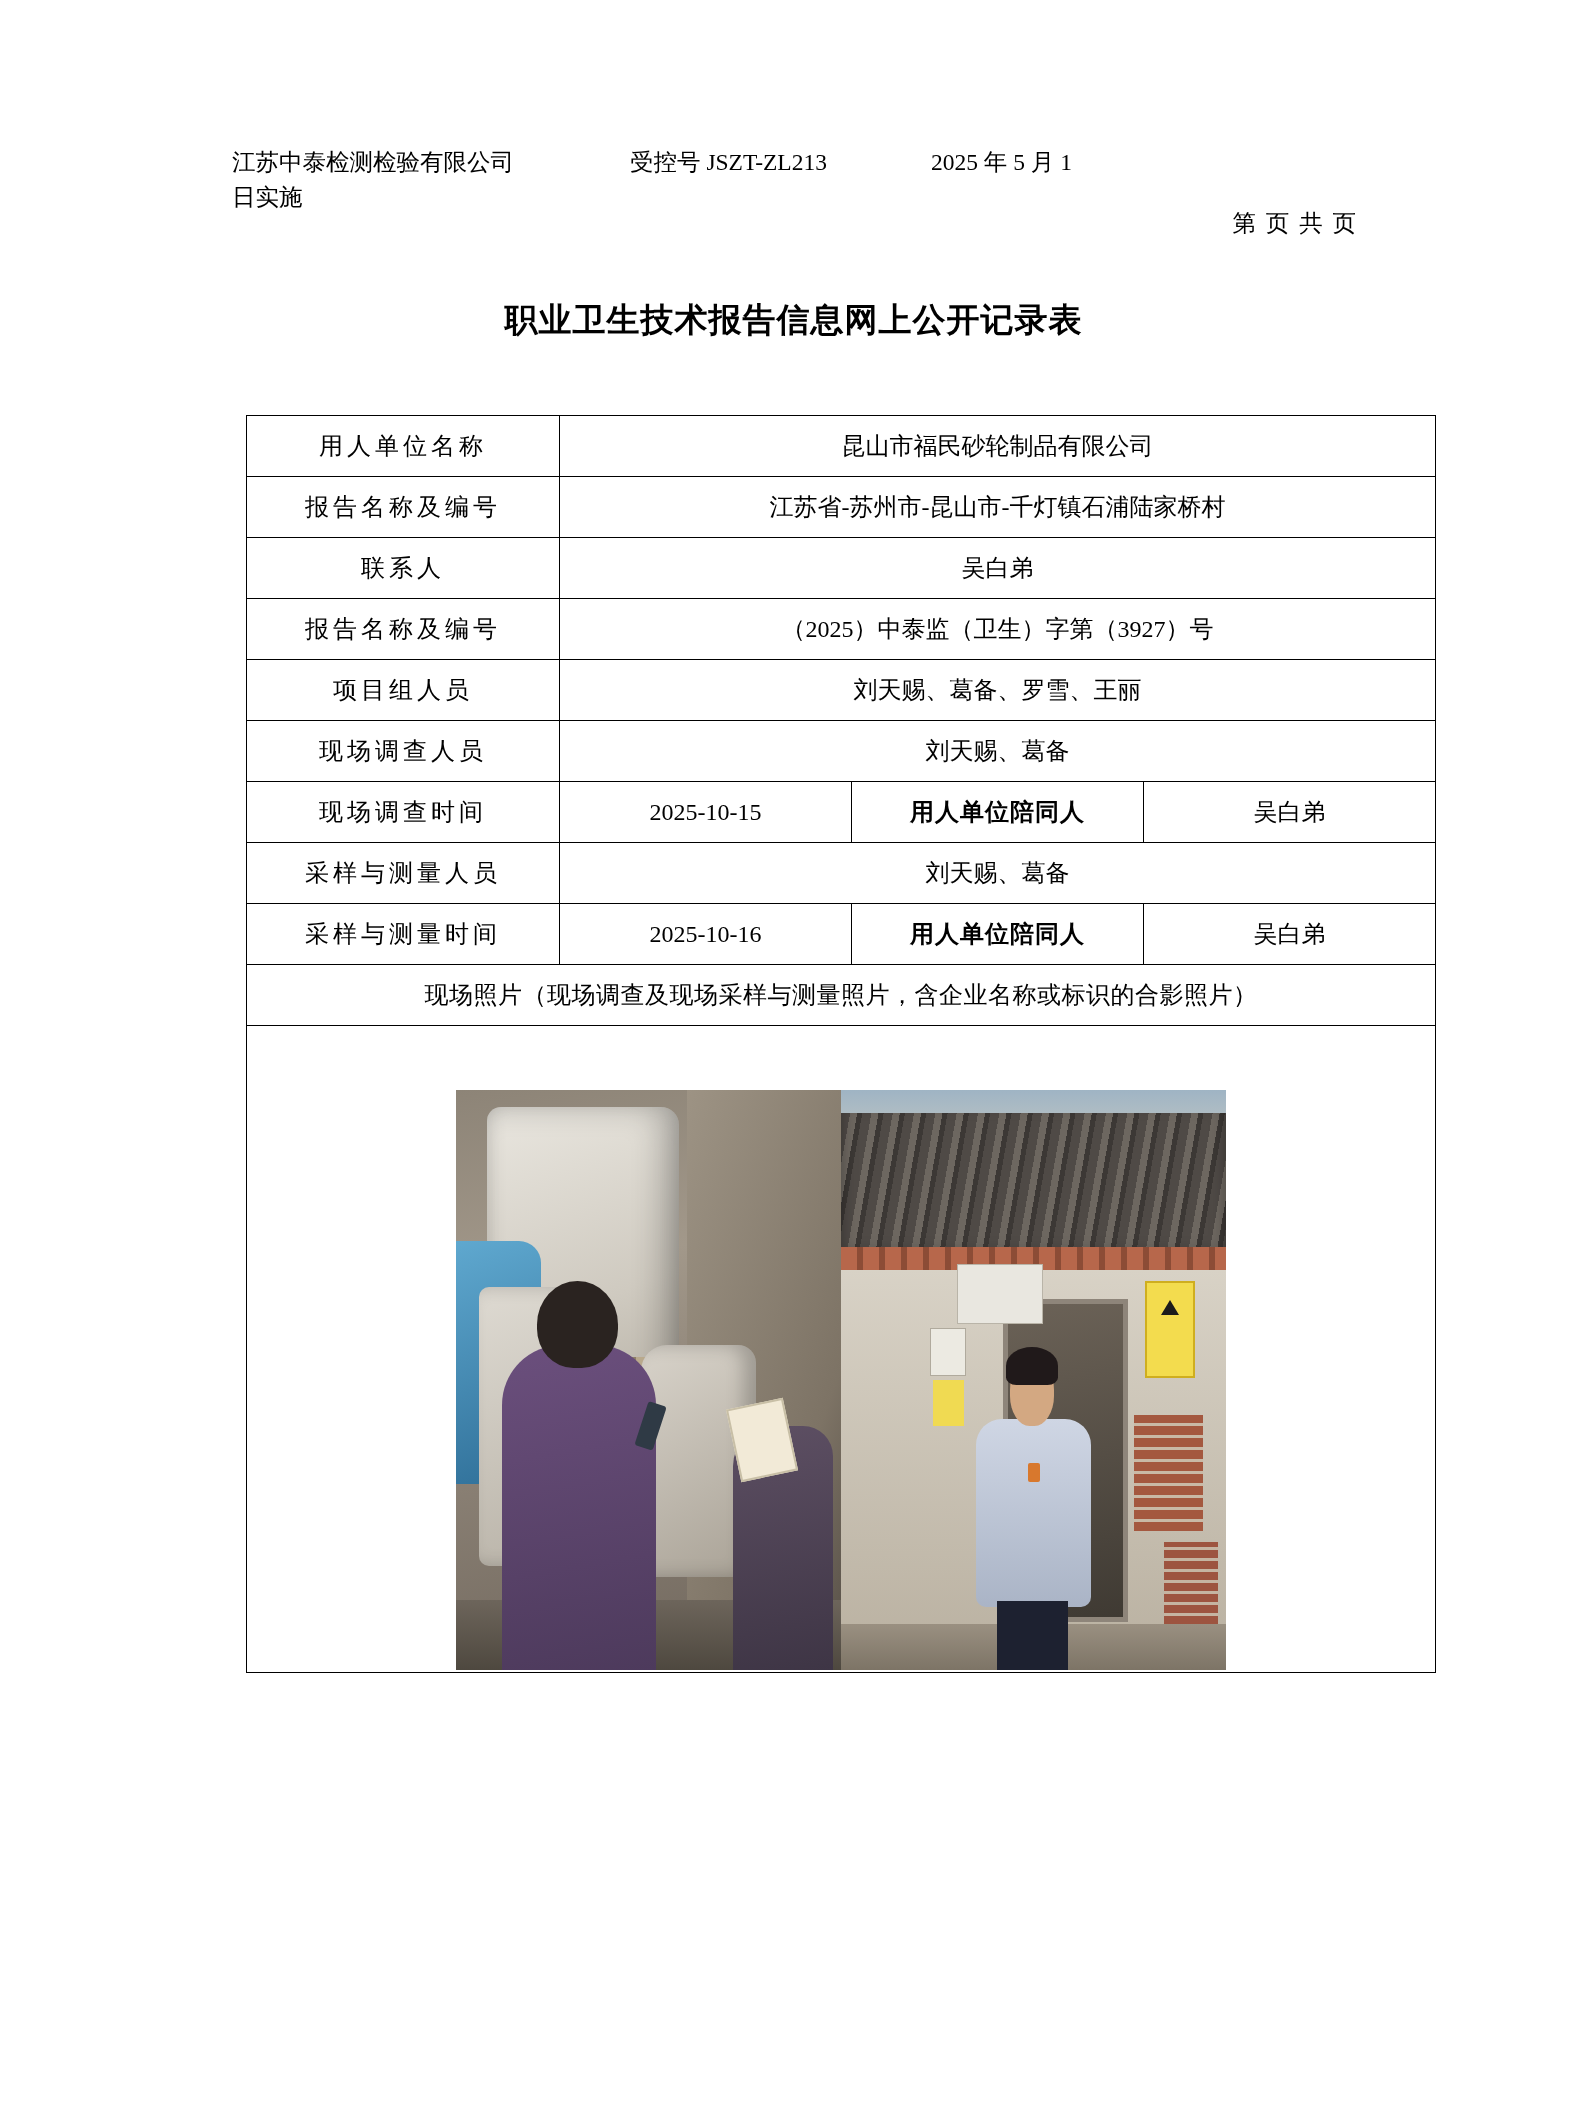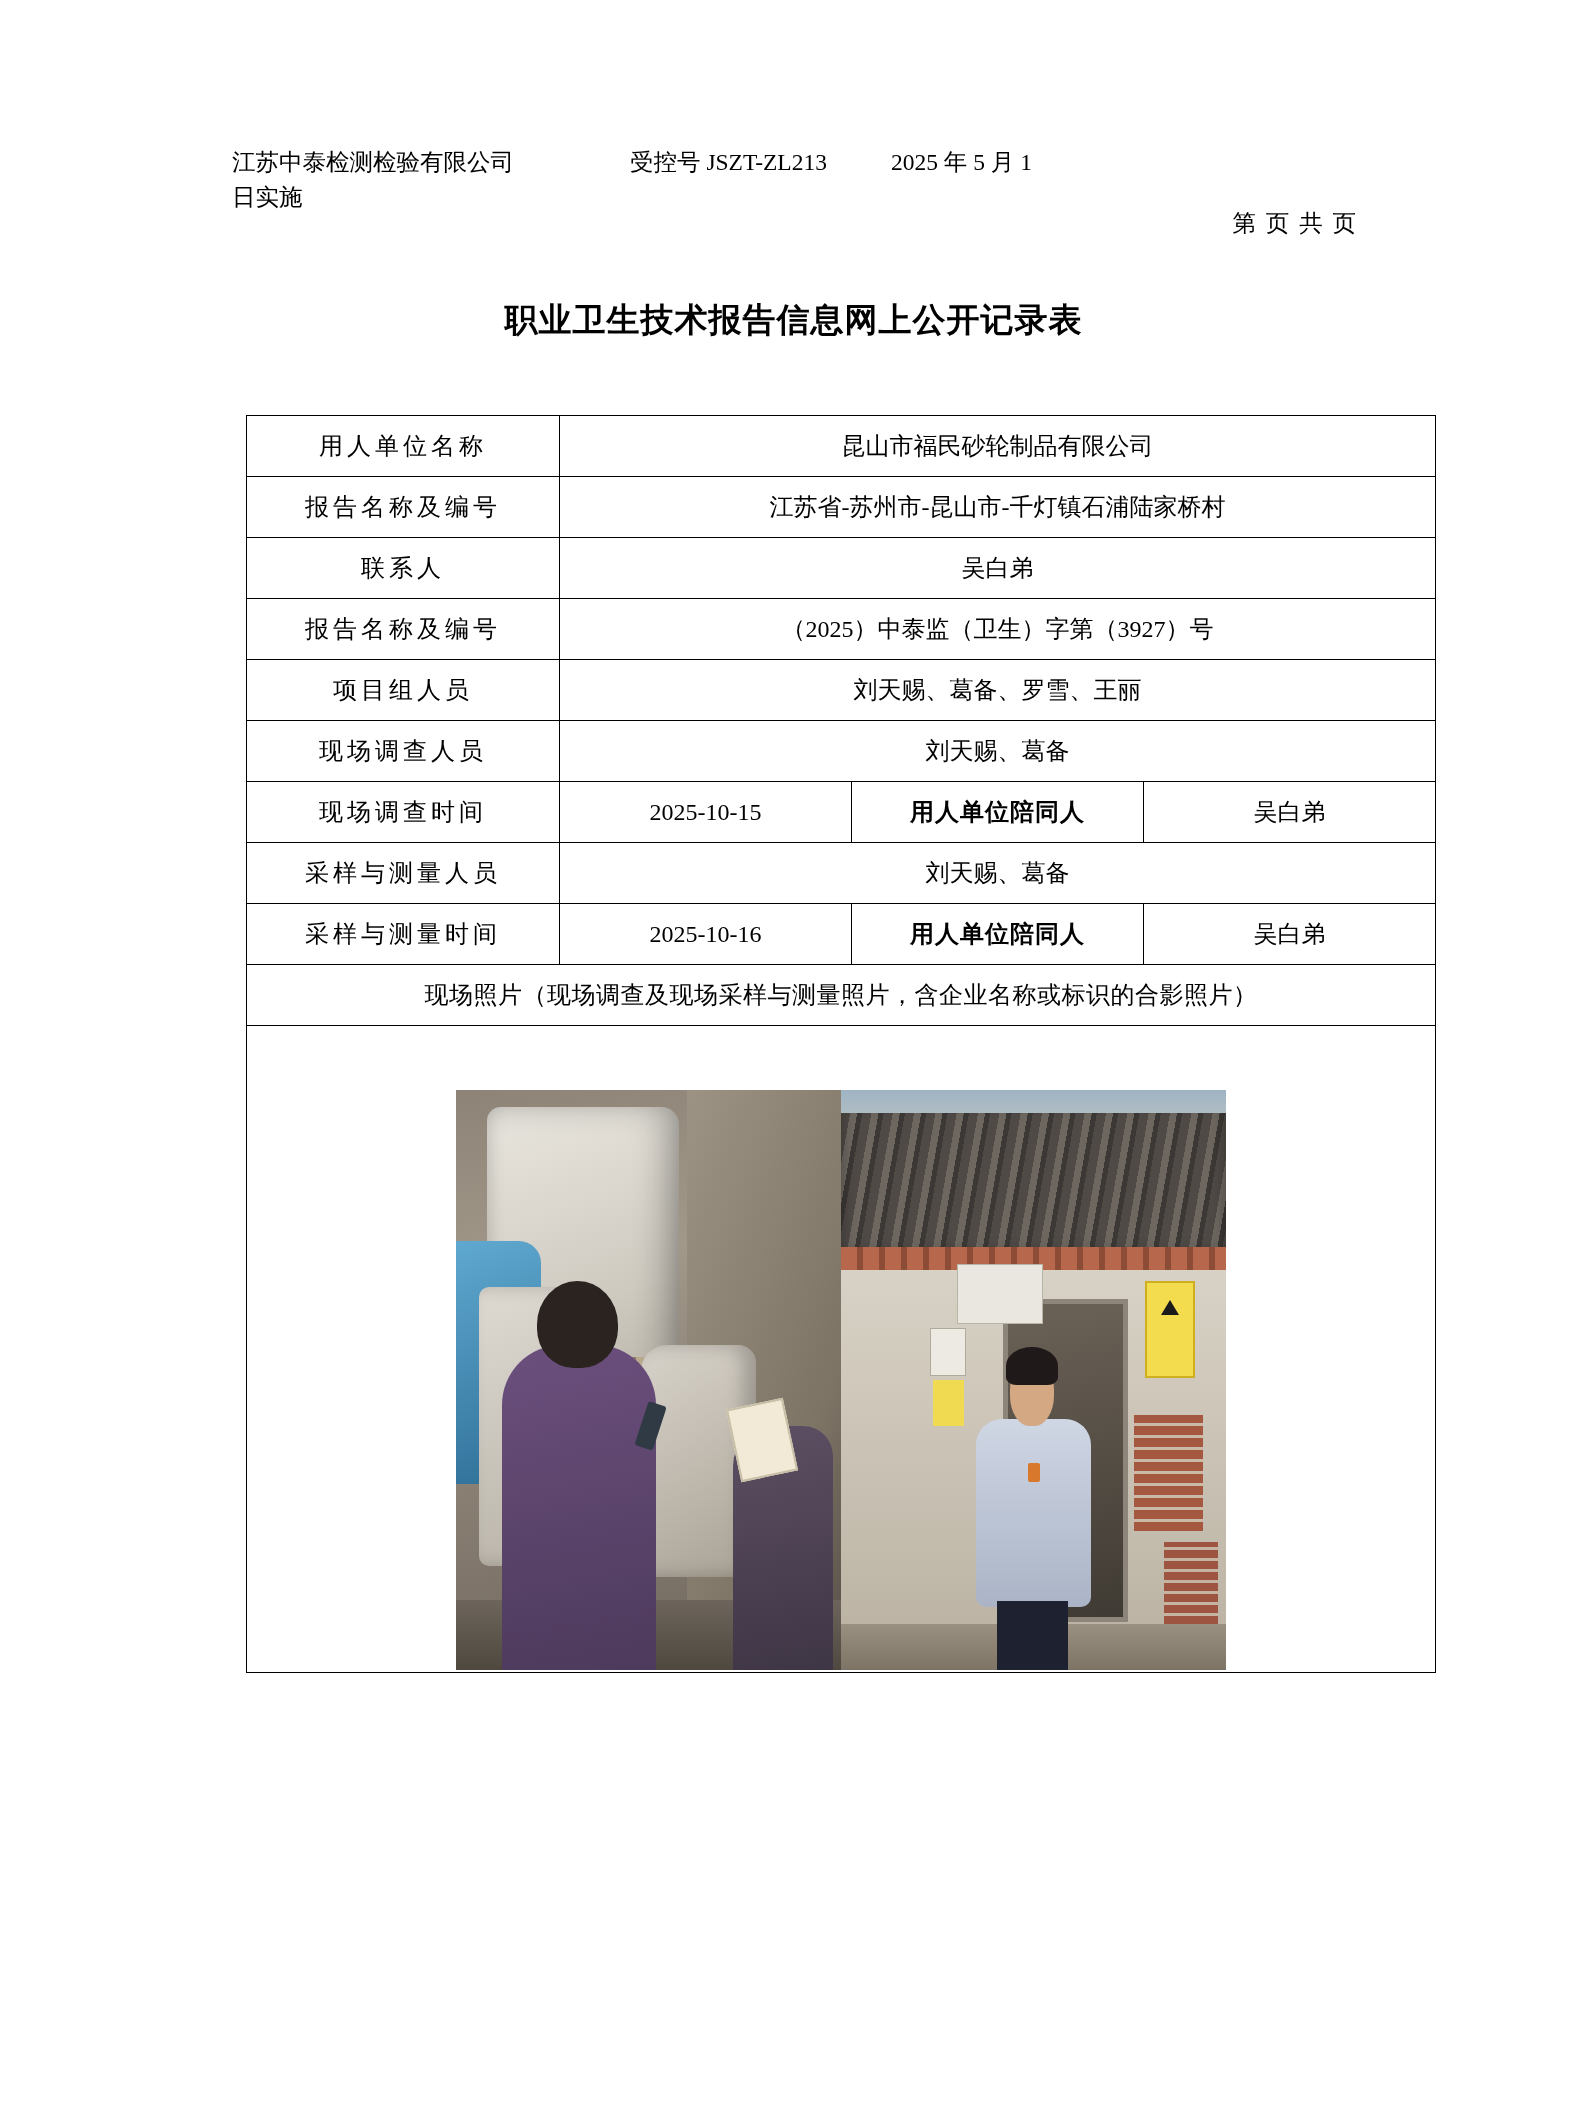--- a/index.html
+++ b/index.html
@@ -38,21 +38,21 @@
   }
   .hdr-company {
     font-family: "Liberation Serif", serif;
     font-size: 23.5px;
   }
   .hdr-ctrl {
     margin-left: 116px;
     font-size: 23.5px;
   }
   .hdr-date {
-    margin-left: 64px;
+    margin-left: 104px;
     font-size: 23.5px;
     text-align: right;
   }
   .header-line2 {
     font-size: 23.5px;
     line-height: 34px;
     margin-top: 1px;
   }
   .pageno {
     position: absolute;

